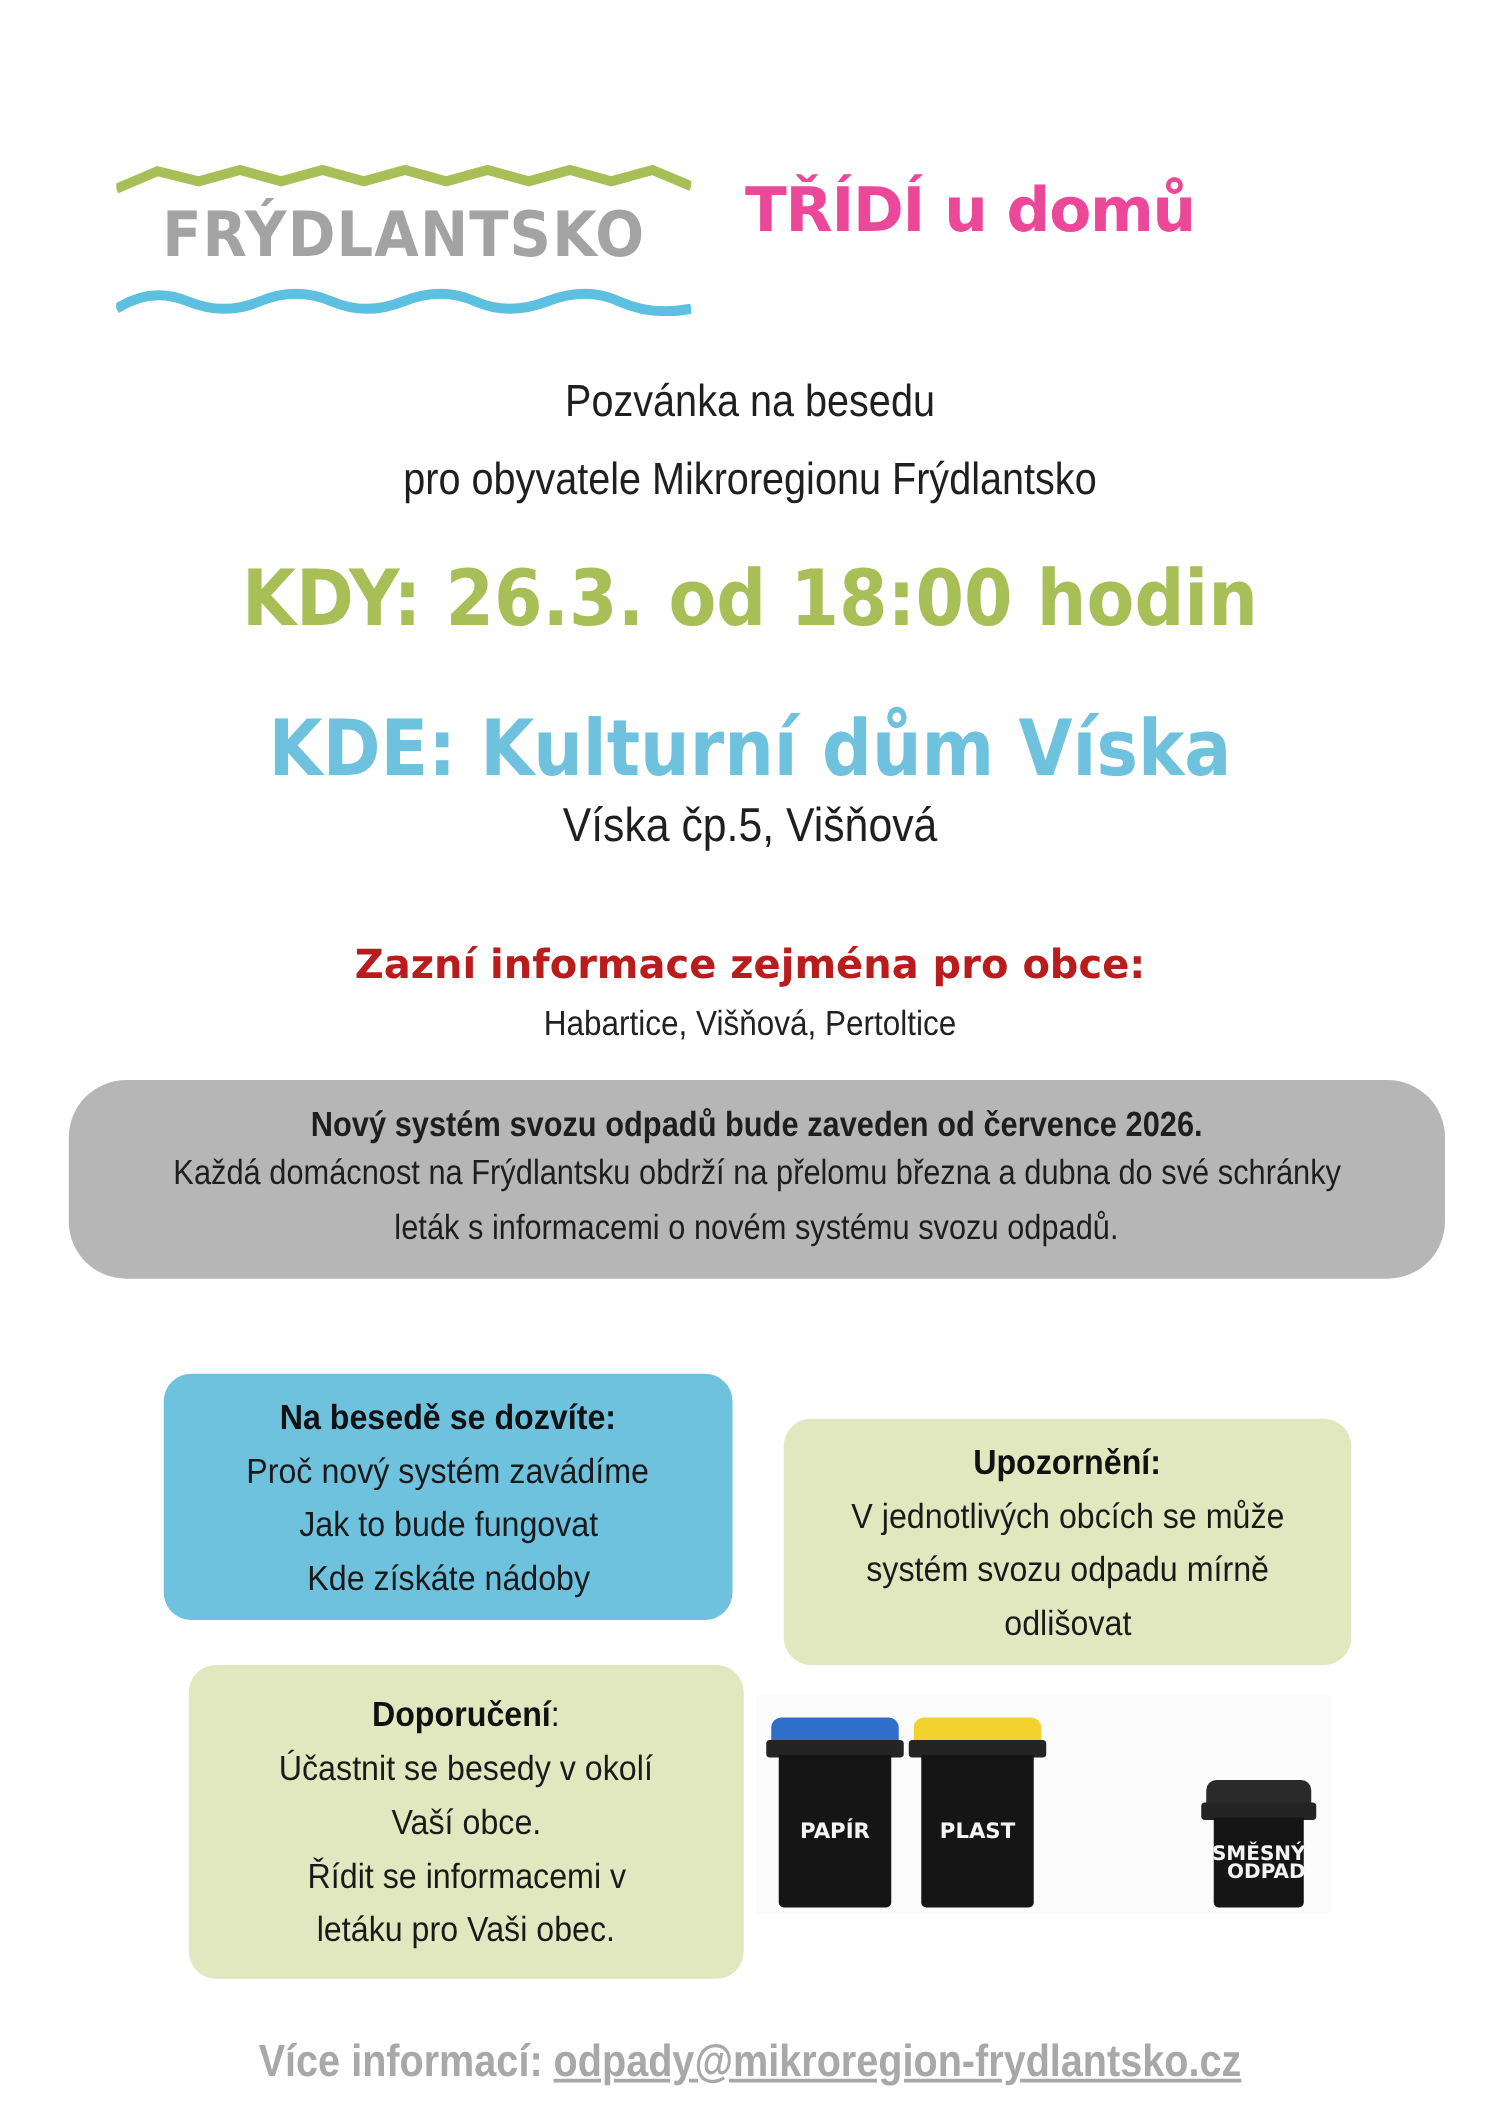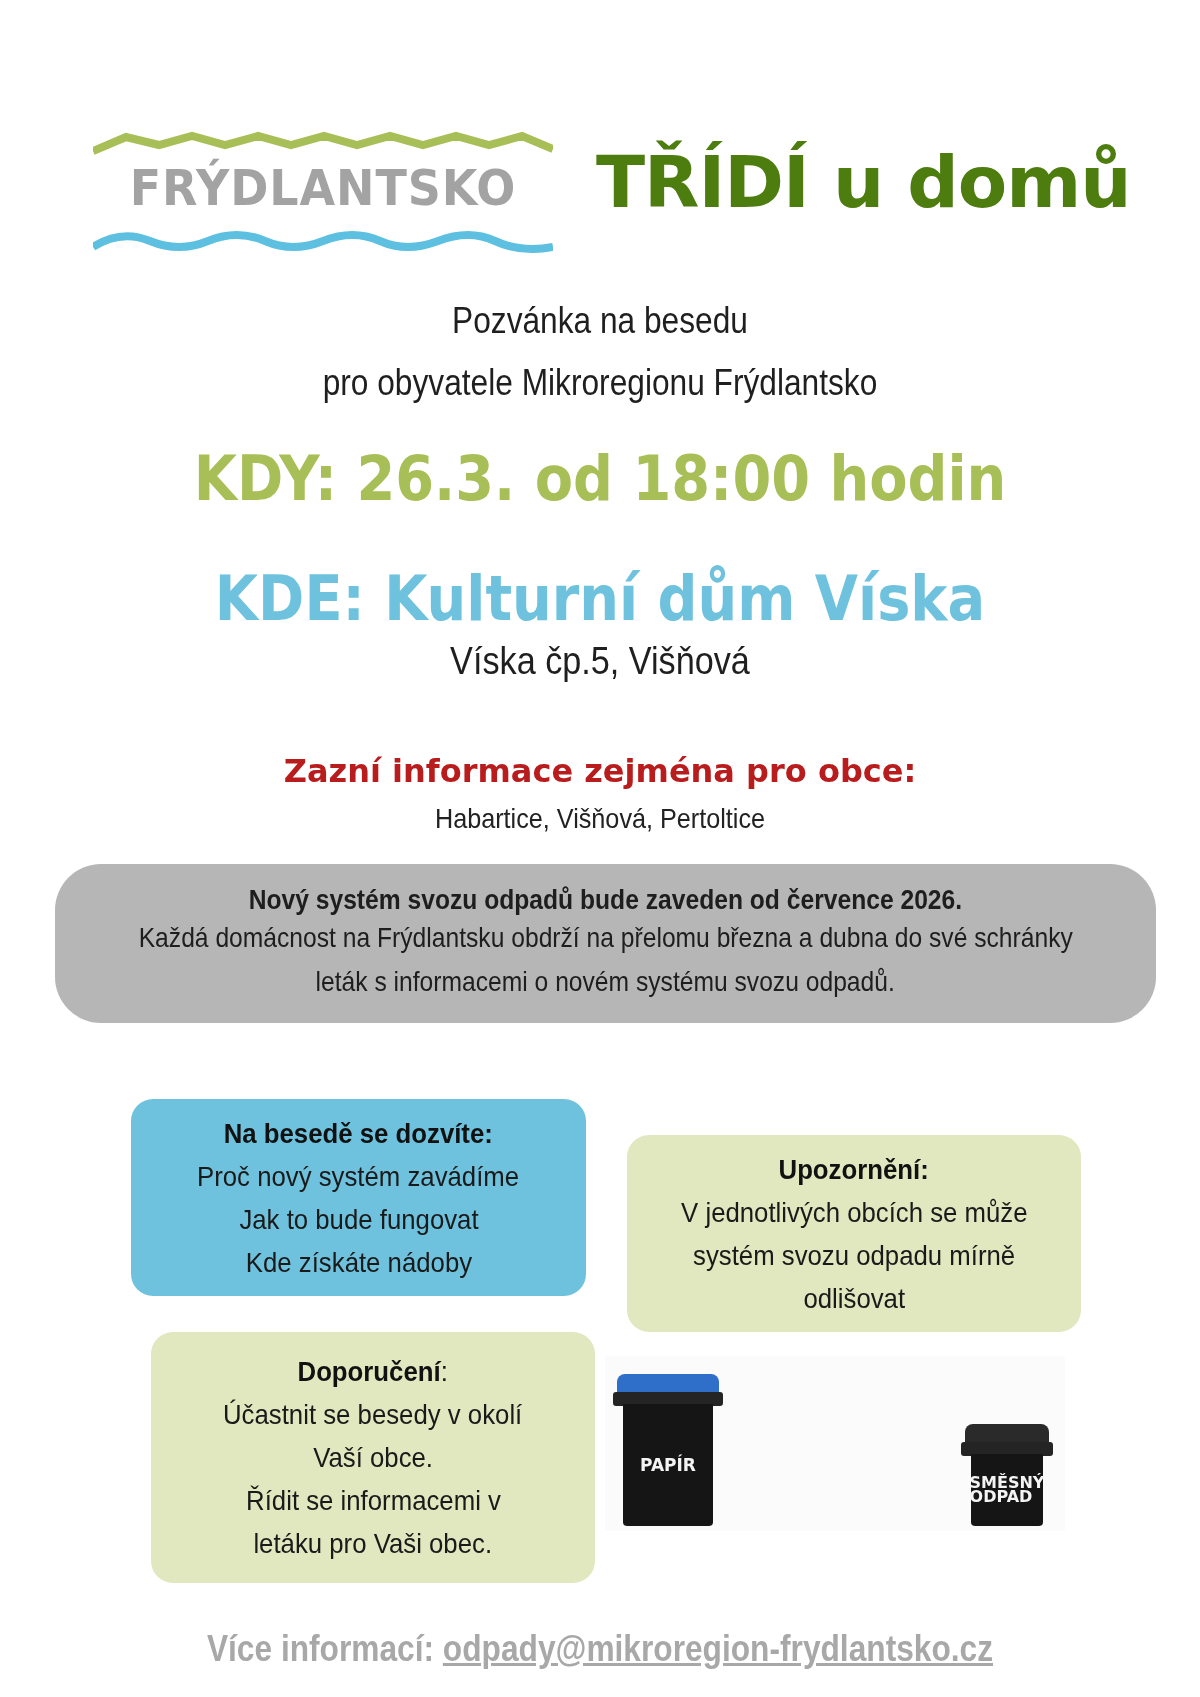--- a/index.html
+++ b/index.html
@@ -15,22 +15,22 @@
   #logo .wave-top { top: 0; height: 26px; }
   #logo .wave-bottom { top: 96px; height: 26px; }
   #logo .logo-text {
     position: absolute; left: 0; top: 28px; width: 460px; text-align: center;
     font-family: "DejaVu Sans", sans-serif; font-weight: bold; font-size: 50px;
     color: #a3a3a3; letter-spacing: 1px; transform: scaleX(0.92); transform-origin: center;
   }
 
   #tagline {
     left: 596px; top: 140px; width: 480px; text-align: left;
-    font-family: "DejaVu Sans", sans-serif; font-weight: bold; font-size: 72px;
-    color: #4d7c0f; white-space: nowrap; letter-spacing: -1px;
+    font-family: "DejaVu Sans", sans-serif; font-weight: bold; font-size: 49px;
+    color: #ec4899; white-space: nowrap; letter-spacing: -1px;
   }
 
   .intro { font-family: "Liberation Sans", sans-serif; font-size: 36px; color: #1f1f1f; transform: scaleX(0.88); }
   #intro-1 { top: 300px; }
   #intro-2 { top: 362px; }
 
   .big {
     font-family: "DejaVu Sans", sans-serif; font-weight: bold; font-size: 62px; transform: scaleX(0.9);
   }
   #when { top: 442px; color: #a8bf57; }
@@ -61,21 +61,21 @@
   #card-learn { left: 131px; top: 1099px; width: 455px; height: 197px; background: #6fc2de; }
   #card-warning { left: 627px; top: 1099px; width: 454px; height: 197px; background: #e1e7bf; margin-top: 36px; }
   #card-recommend { left: 151px; top: 1332px; width: 444px; height: 251px; background: #e1e7bf; }
 
   #bins { left: 605px; top: 1356px; width: 460px; height: 175px; background: #fbfbfb; }
   .bin { position: absolute; bottom: 5px; }
   .bin .lid { position: absolute; left: 4px; right: 4px; top: 0; height: 22px; border-radius: 8px 8px 3px 3px; }
   .bin .rim { position: absolute; left: 0; right: 0; top: 18px; height: 14px; background: #242424; border-radius: 3px; }
   .bin .body { position: absolute; left: 10px; right: 10px; top: 30px; bottom: 0; background: #151515; border-radius: 0 0 4px 4px;
     display: flex; align-items: center; justify-content: center; }
-  .bin .label { color: #f4f4f4; font-family: "DejaVu Sans", sans-serif; font-weight: bold; font-size: 17px; text-align: left; line-height: 15px; }
+  .bin .label { color: #f4f4f4; font-family: "DejaVu Sans", sans-serif; font-weight: bold; font-size: 17px; text-align: right; line-height: 15px; }
   .bin.small .label { font-size: 16px; line-height: 14px; }
 
   #footer {
     top: 1628px; font-weight: bold; font-size: 36px; color: #a8a8a8; transform: scaleX(0.88);
   }
   #footer a { color: #a8a8a8; text-decoration: underline; }
 </style>
 </head>
 <body>
 
@@ -129,20 +129,27 @@
 </div>
 
 <div id="bins" class="abs">
   <div class="bin" style="left:8px; width:110px; height:152px;">
     <div class="lid" style="background:#2f6fc9"></div>
     <div class="rim"></div>
     <div class="body">
         <div class="label">PAPÍR</div>
       </div>
   </div>
+  <div class="bin" style="left:122px; width:110px; height:152px;">
+    <div class="lid" style="background:#f1d22e"></div>
+    <div class="rim"></div>
+    <div class="body">
+        <div class="label">PLAST</div>
+      </div>
+  </div>
   <div class="bin small" style="left:356px; width:92px; height:102px;">
     <div class="lid" style="background:#2a2a2a"></div>
     <div class="rim"></div>
     <div class="body">
         <div class="label"><span>SMĚSNÝ</span><br><span>ODPAD</span></div>
       </div>
   </div>
 </div>
 
 <div id="footer" class="center-line">

